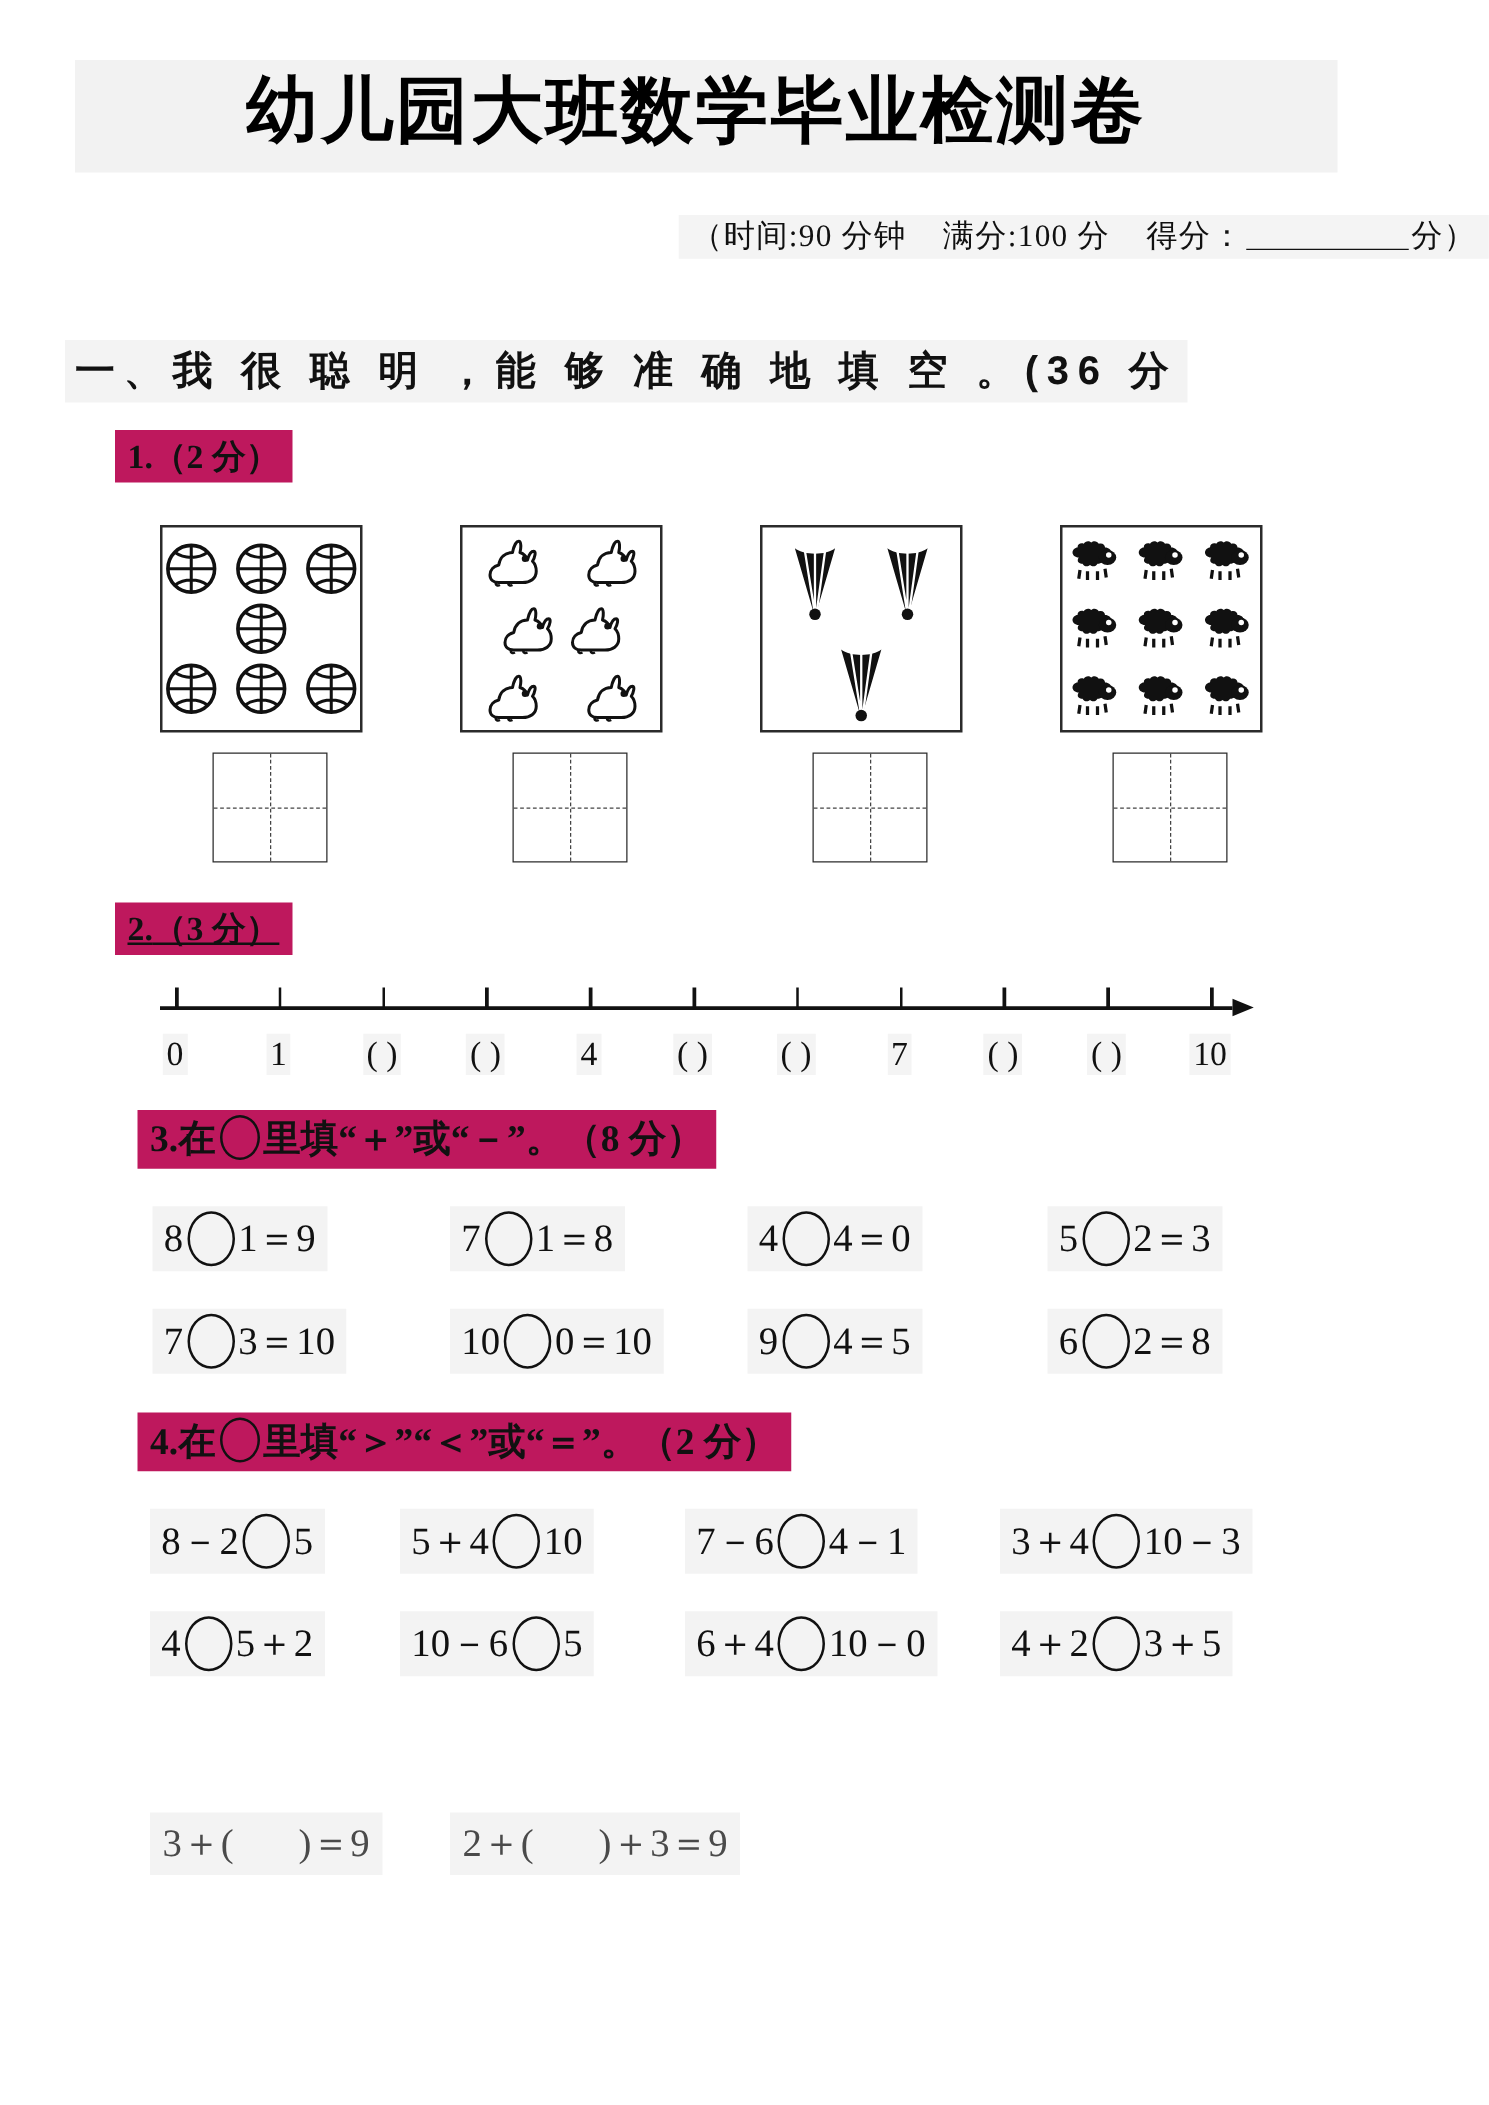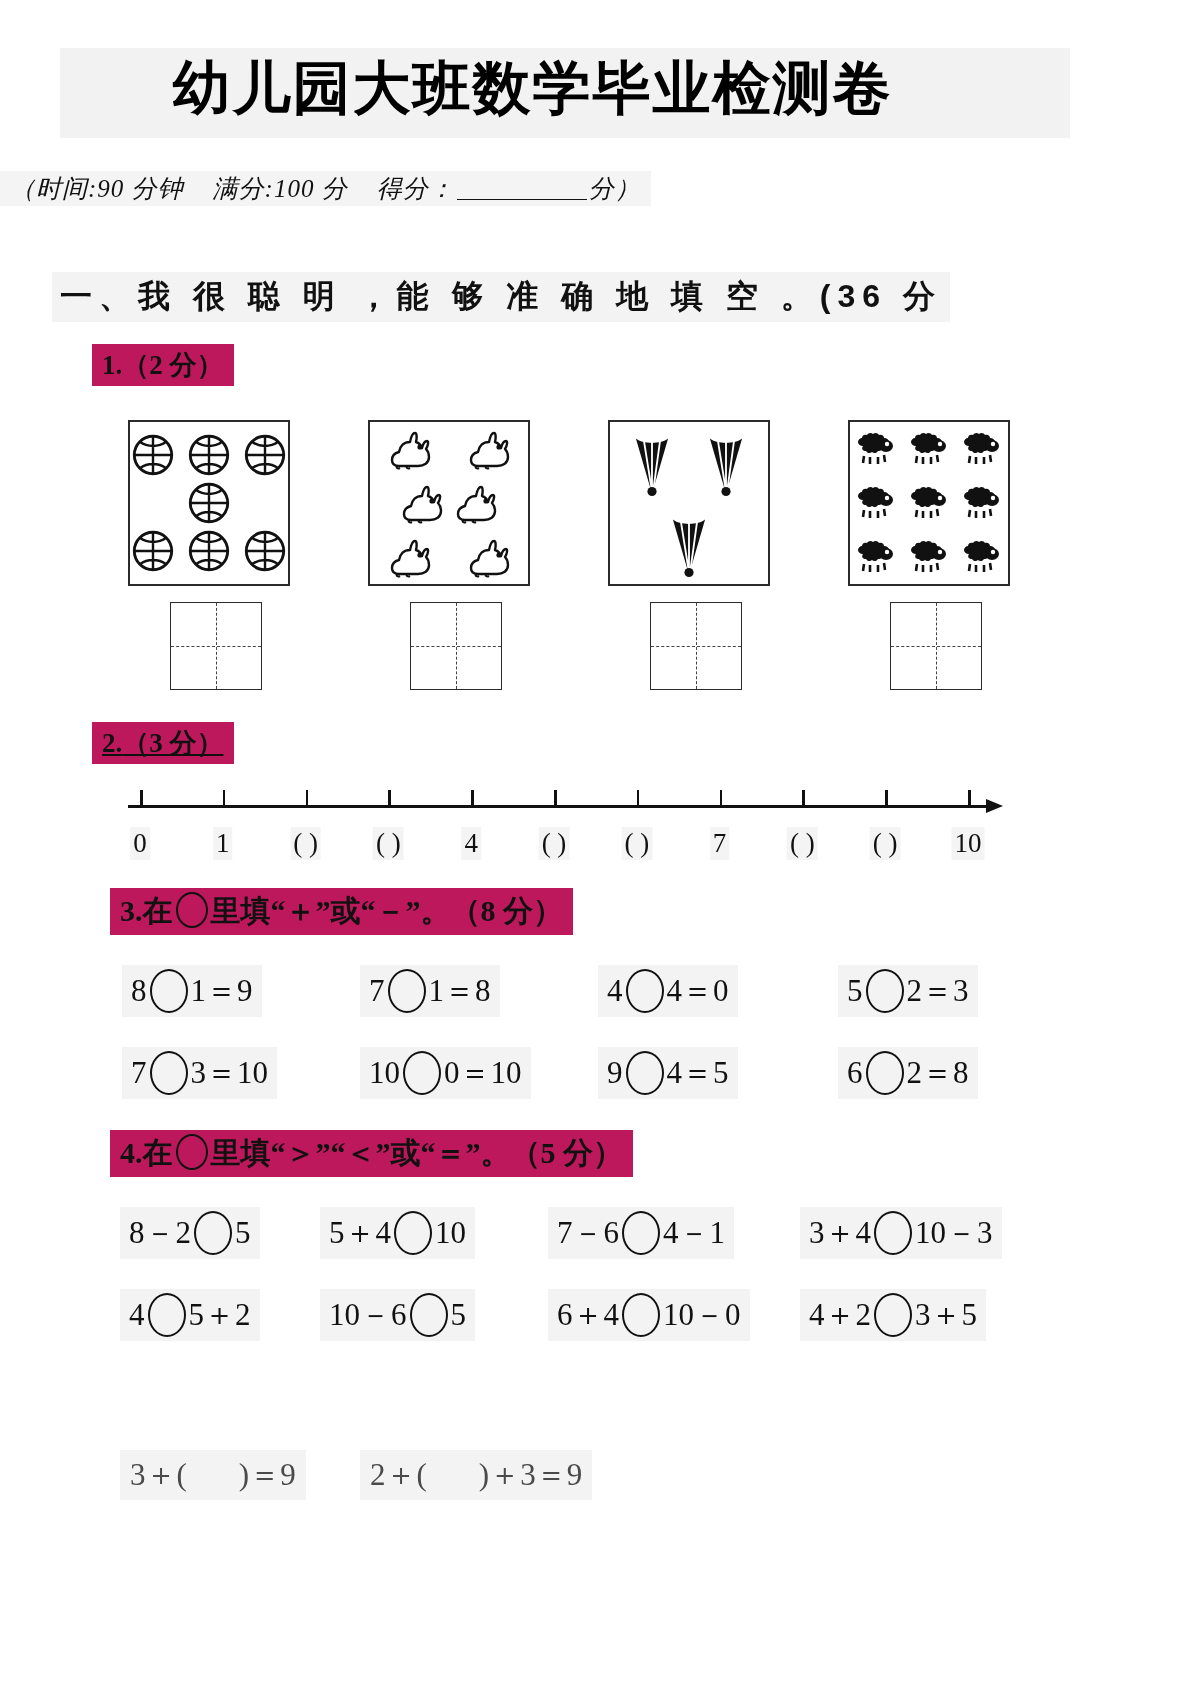--- a/index.html
+++ b/index.html
@@ -19,27 +19,27 @@
     background:#f2f2f2;
   }
   .title{
     position:absolute;left:0;top:50px;width:1065px;
     text-align:center;
     font-family:"Liberation Sans", sans-serif;
     font-weight:bold;
     font-size:58px;
     letter-spacing:2px;
     color:#000;
+    padding-left:24px;
   }
   .subtitle{
     position:absolute;left:0;top:172px;width:1191px;
-    text-align:left;
+    text-align:right;
     font-size:25px;
     letter-spacing:1px;
-    font-style:italic;
   }
   .subtitle .band{background:#f4f4f4;padding:4px 10px;}
   .blank-line{
     display:inline-block;width:130px;border-bottom:1.6px solid #111;
     vertical-align:-3px;margin:0 2px;
   }
 
   
   .sec-pinyin{
     position:absolute;left:108px;top:240px;
@@ -413,21 +413,21 @@
       <span class="circ"></span>
       <span>4＝5</span>
     </div>
   <div class="expr" style="left:838px;top:1047px;">
       <span>6</span>
       <span class="circ"></span>
       <span>2＝8</span>
     </div>
 
   <div class="qh txt" style="left:110px;top:1130px;">
-    <span>4.</span><span>在</span><span class="circ" style="width:28px;height:32px;vertical-align:-7px;"></span><span>里填“＞”“＜”或“＝”。（5 分）</span>
+    <span>4.</span><span>在</span><span class="circ" style="width:28px;height:32px;vertical-align:-7px;"></span><span>里填“＞”“＜”或“＝”。（2 分）</span>
   </div>
 
   <div class="expr" style="left:120px;top:1207px;">
       <span>8－2</span>
       <span class="circ"></span>
       <span>5</span>
     </div>
   <div class="expr" style="left:320px;top:1207px;">
       <span>5＋4</span>
       <span class="circ"></span>

